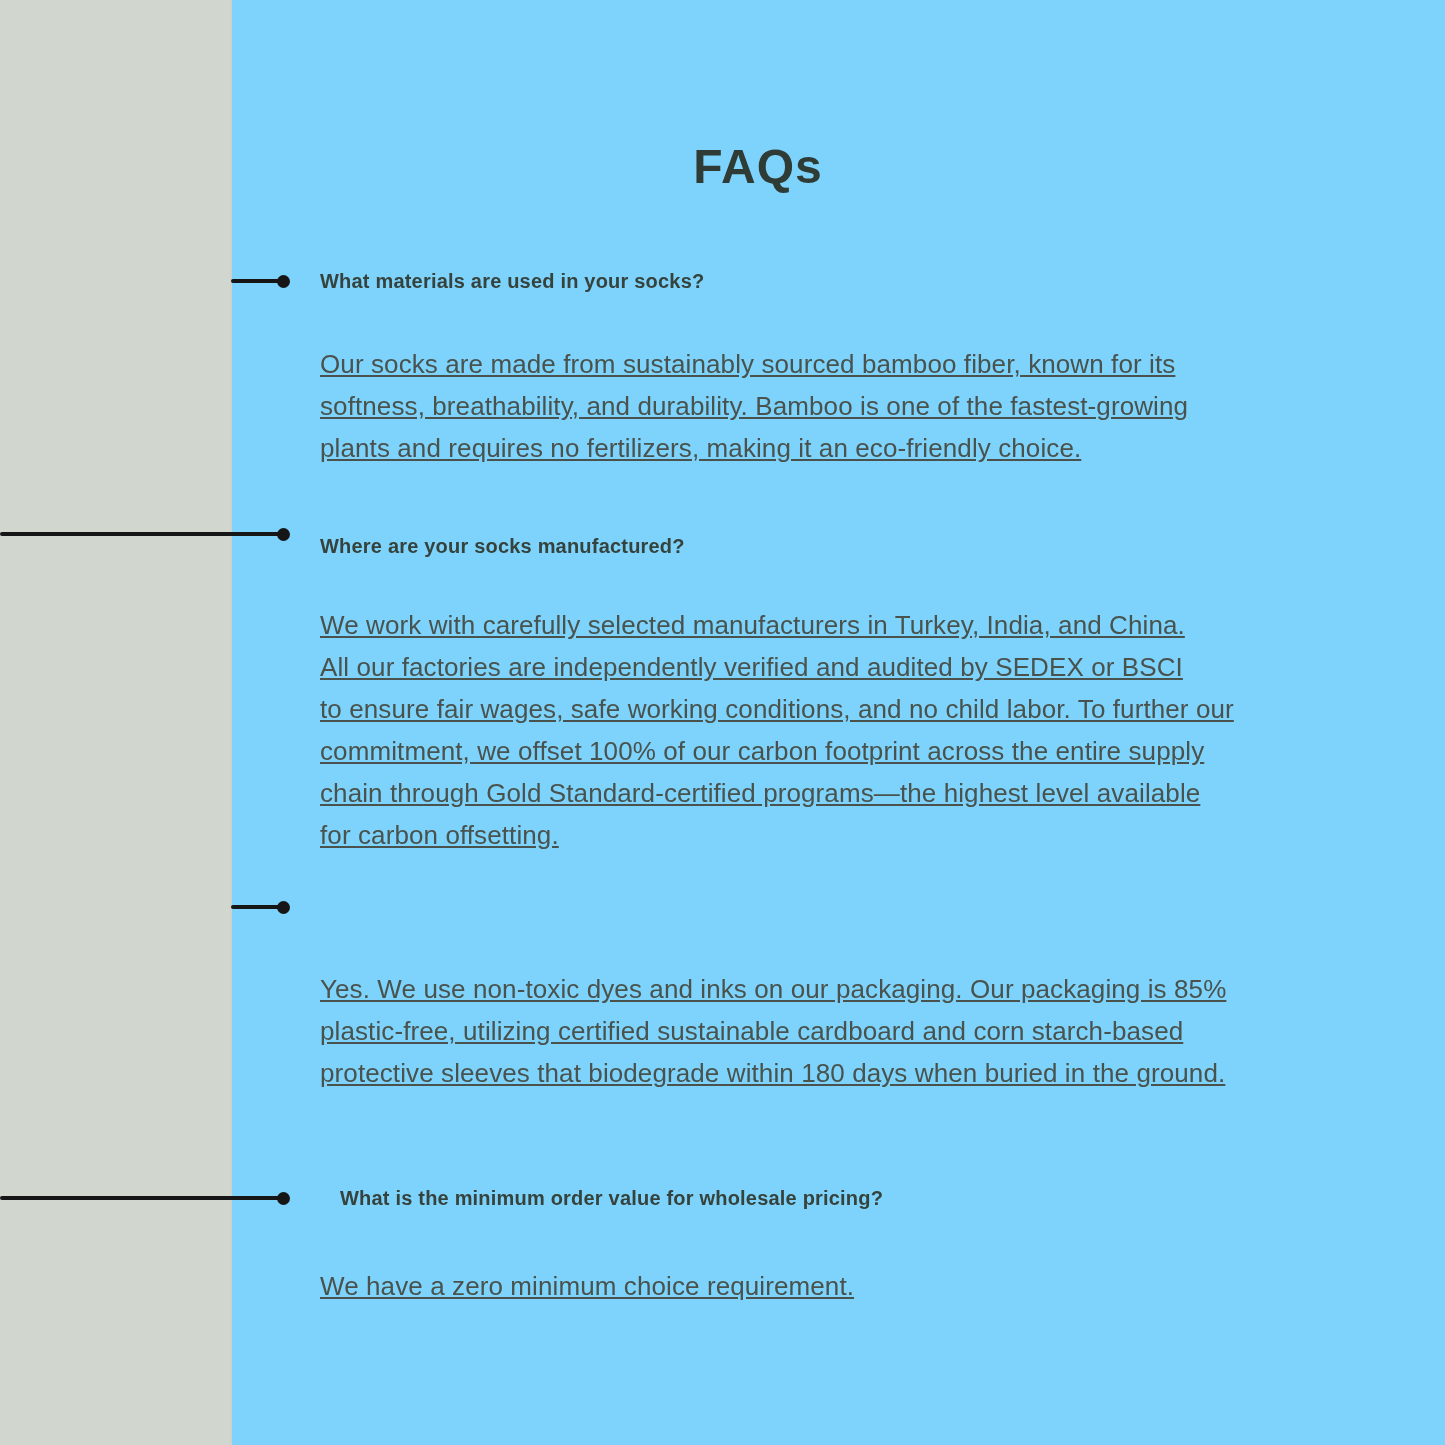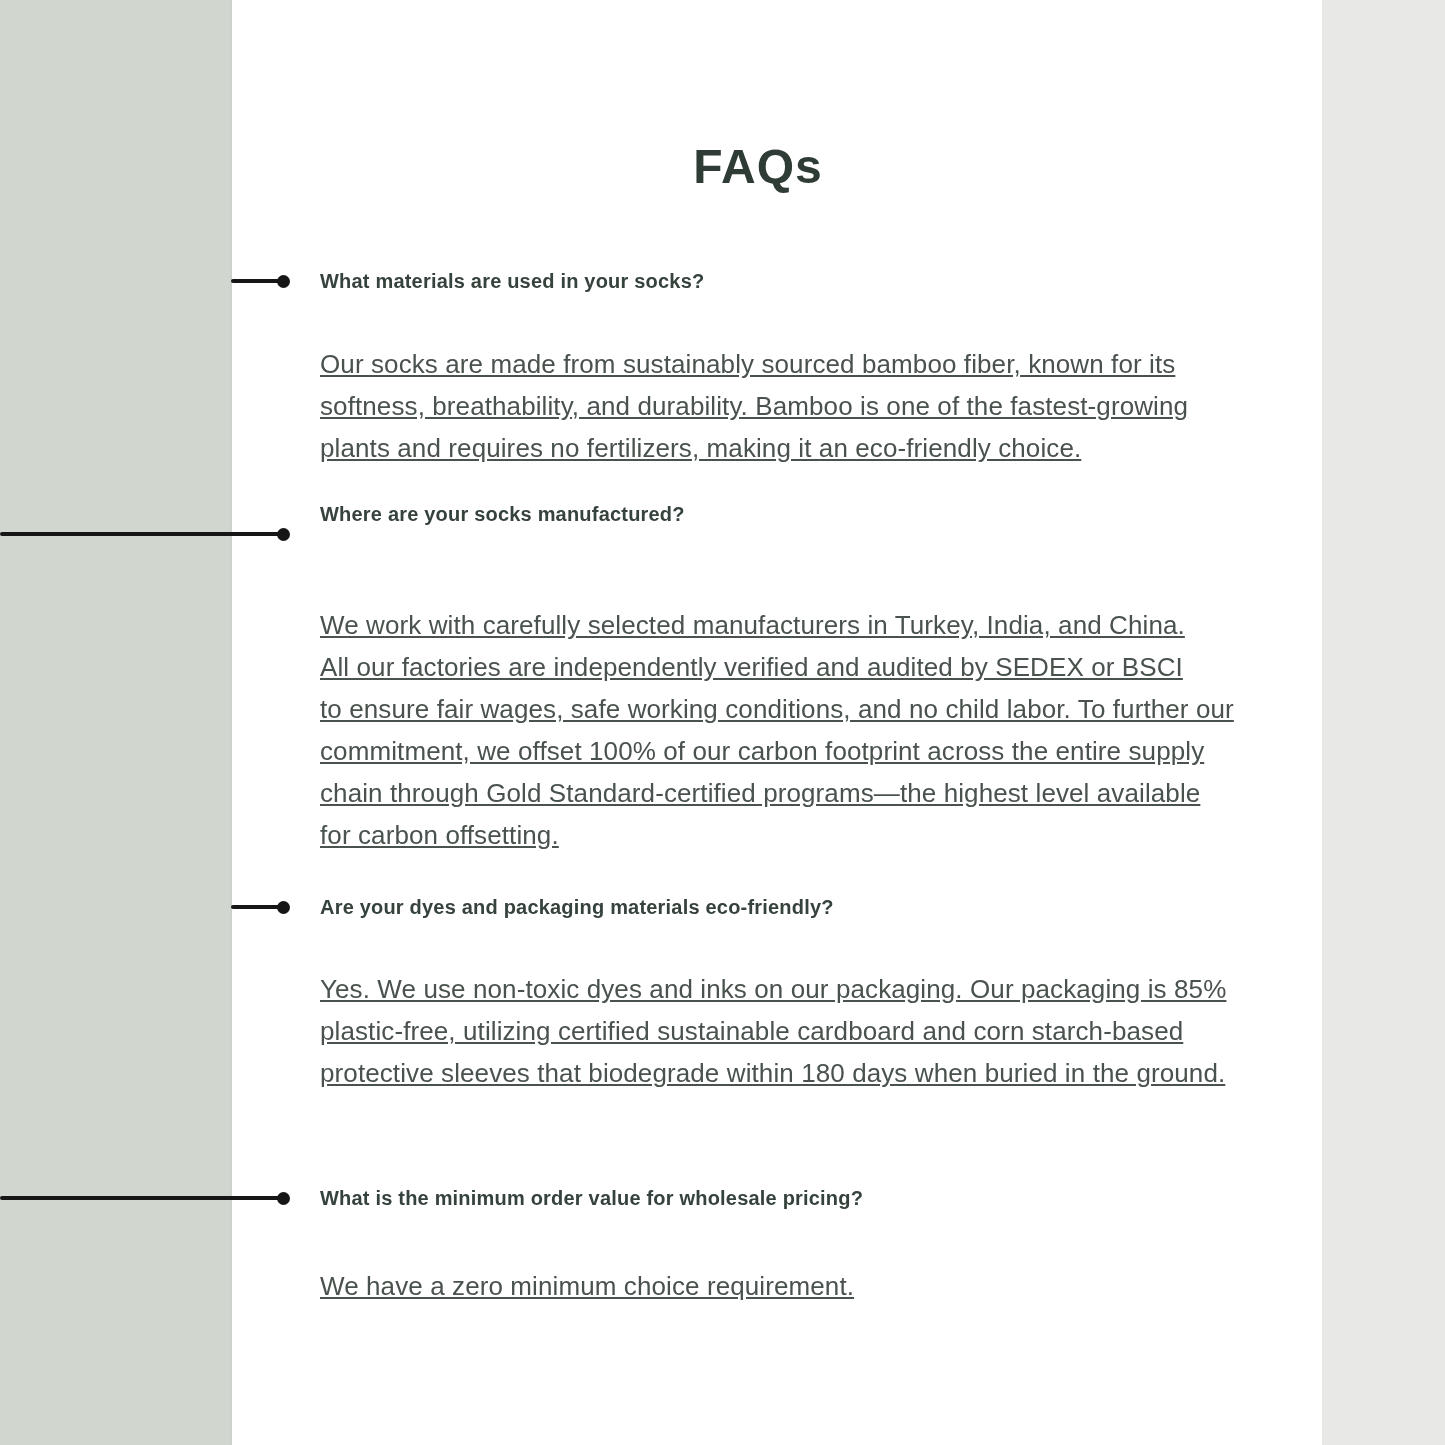--- a/index.html
+++ b/index.html
@@ -3,23 +3,23 @@
 <meta charset="utf-8">
 <style>
   html, body {
     margin: 0;
     padding: 0;
     background: #e8e8e6;
     font-family: "Liberation Sans", sans-serif;
   }
   .canvas {
     position: relative;
-    width: 1322px;
+    width: 1445px;
     height: 1445px;
-    background: #ffffff;
+    background: #7dd3fc;
     overflow: hidden;
   }
   .side-band {
     position: absolute;
     left: 0; top: 0;
     width: 230px;
     height: 1445px;
     background: #d1d6cf;
     border-right: 2px solid #cdd3cc;
   }
@@ -60,23 +60,23 @@
     position: absolute;
     left: 320px;
     width: 1060px;
     font-size: 20px;
     font-weight: 700;
     letter-spacing: 0.2px;
     color: #36423c;
     line-height: 36px;
   }
   .question.q1 { top: 263px; }
-  .question.q2 { top: 496px; }
+  .question.q2 { top: 528px; }
   .question.q3 { top: 889px; }
-  .question.q4 { top: 1180px; }
+  .question.q4 { top: 1180px; margin-left: 20px; }
   .answer {
     position: absolute;
     left: 320px;
     width: 1120px;
     font-size: 26px;
     font-weight: 400;
     color: #49524c;
     line-height: 42px;
     white-space: pre-line;
     letter-spacing: 0.1px;
@@ -108,21 +108,20 @@
   <div class="question q2">Where are your socks manufactured?</div>
   <div class="answer a2">We work with carefully selected manufacturers in Turkey, India, and China.
 All our factories are independently verified and audited by SEDEX or BSCI
 to ensure fair wages, safe working conditions, and no child labor. To further our
 commitment, we offset 100% of our carbon footprint across the entire supply
 chain through Gold Standard-certified programs—the highest level available
 for carbon offsetting.</div>
 
   <div class="connector c3"></div>
   <div class="dot d3"></div>
-  <div class="question q3">Are your dyes and packaging materials eco-friendly?</div>
   <div class="answer a3">Yes. We use non-toxic dyes and inks on our packaging. Our packaging is 85%
 plastic-free, utilizing certified sustainable cardboard and corn starch-based
 protective sleeves that biodegrade within 180 days when buried in the ground.</div>
 
   <div class="connector c4"></div>
   <div class="dot d4"></div>
   <div class="question q4">What is the minimum order value for wholesale pricing?</div>
   <div class="answer a4">We have a zero minimum choice requirement.</div>
 
 </div>

